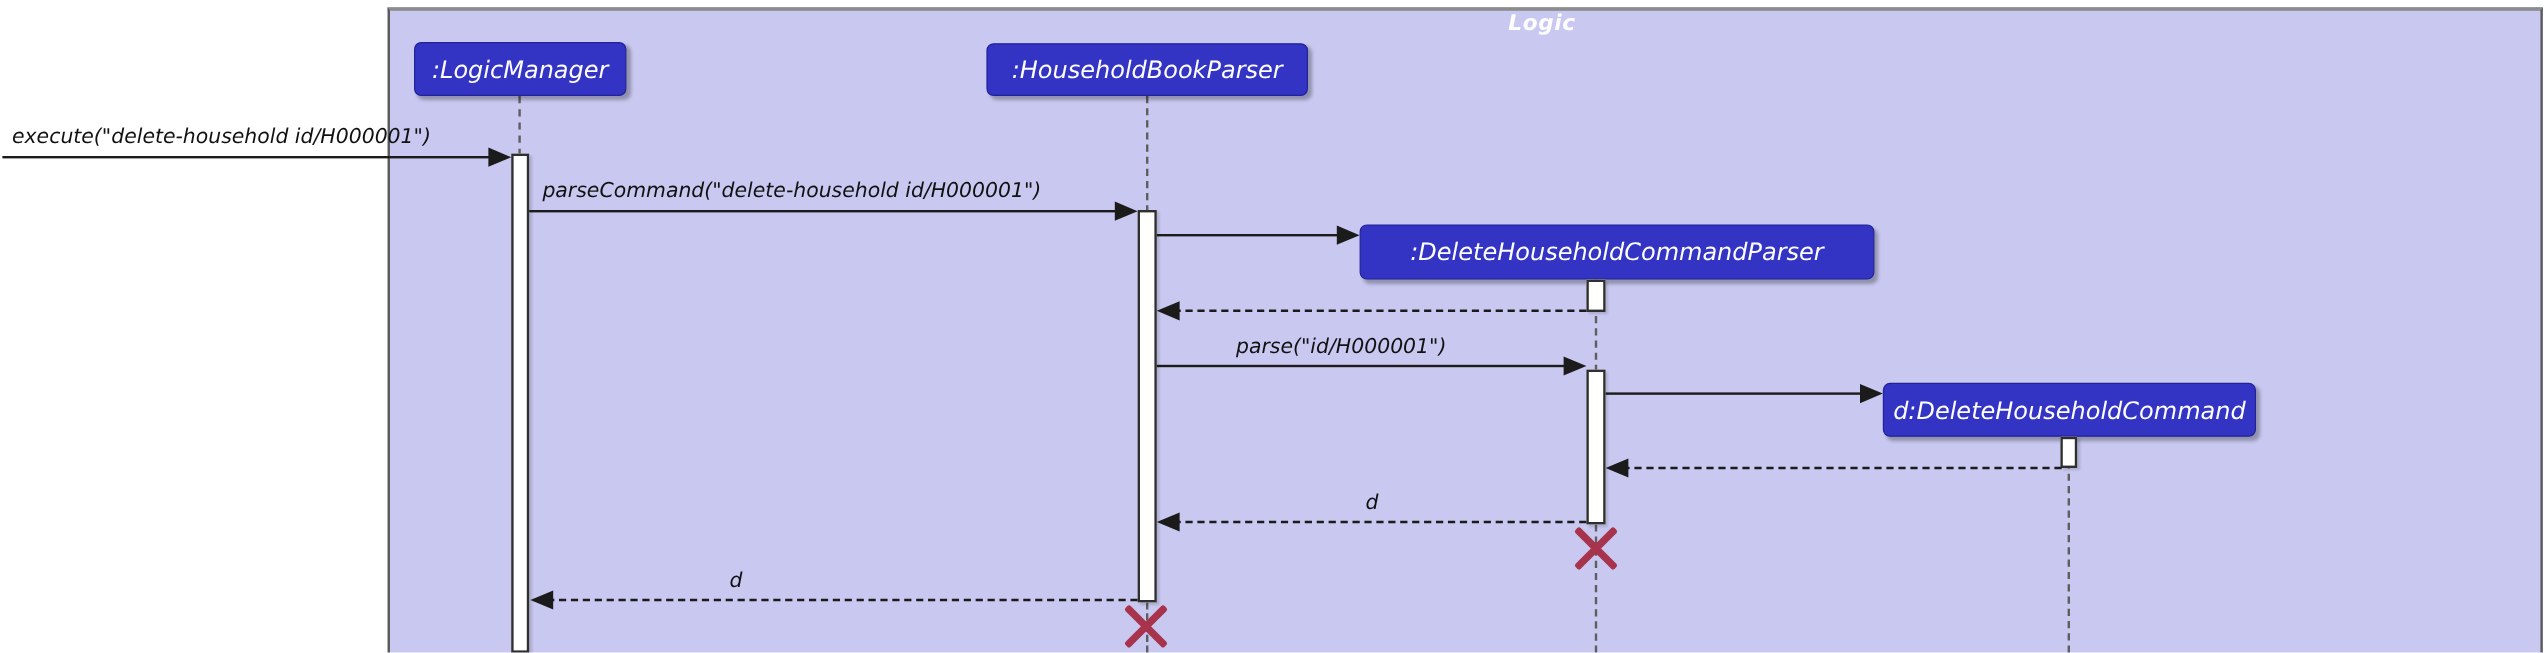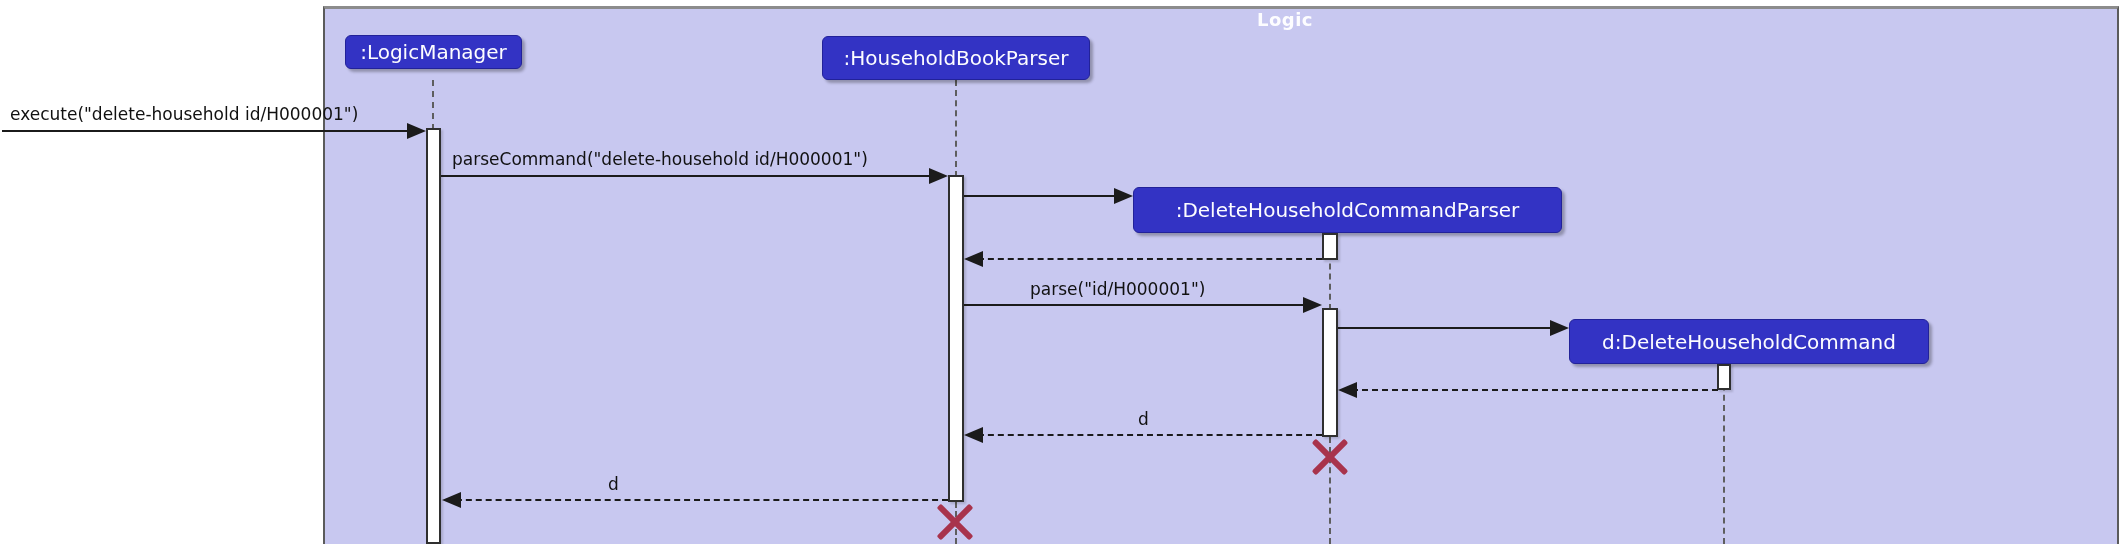--- a/index.html
+++ b/index.html
@@ -1,18 +1,18 @@
 <!DOCTYPE html>
 <html><head>
 <meta charset="utf-8">
 <style>
   html,body{margin:0;padding:0;background:#fff;}
   #stage{
     position:relative;width:2122px;height:544px;overflow:hidden;
-    background:#ffffff;font-family:"DejaVu Sans","Liberation Sans",sans-serif;
+    background:#ffffff;font-family:"DejaVu Sans","Liberation Sans",sans-serif;font-style:italic;
   }
   .frame{position:absolute;box-sizing:border-box;}
   .frame-title{
     position:absolute;transform:translateX(-50%);
     font-weight:bold;font-size:18px;letter-spacing:.5px;
   }
   .participant{
     position:absolute;display:flex;align-items:center;justify-content:center;
     font-size:20px;border-radius:6px;box-sizing:border-box;
     box-shadow:3px 3px 3px rgba(0,0,0,0.28);white-space:nowrap;
@@ -30,24 +30,24 @@
 
 <div id="stage" style="background: rgb(255, 255, 255);">
   <div class="frame" id="frame" style="left: 323px; top: 6px; width: 1796px; height: 538px; background: rgb(200, 200, 240); border-top: 3px solid rgb(140, 140, 140); border-left: 2px solid rgb(91, 91, 91); border-right: 2px solid rgb(91, 91, 91);"></div>
   <div class="frame-title" id="frame-title" style="left: 1285px; top: 9px; color: rgb(253, 253, 255);">Logic</div>
 <div class="lifeline" style="left: 432px; top: 80px; height: 50px; border-left: 2px dashed rgb(94, 94, 94);"></div>
     <div class="lifeline" style="left: 955px; top: 80px; height: 97px; border-left: 2px dashed rgb(94, 94, 94);"></div>
     <div class="lifeline" style="left: 955px; top: 502px; height: 42px; border-left: 2px dashed rgb(94, 94, 94);"></div>
     <div class="lifeline" style="left: 1329px; top: 233px; height: 77px; border-left: 2px dashed rgb(94, 94, 94);"></div>
     <div class="lifeline" style="left: 1329px; top: 437px; height: 107px; border-left: 2px dashed rgb(94, 94, 94);"></div>
     <div class="lifeline" style="left: 1723px; top: 364px; height: 180px; border-left: 2px dashed rgb(94, 94, 94);"></div>
-    <div class="participant" style="left: 345px; top: 35px; width: 177px; height: 34px; background: rgb(51, 51, 196); color: rgb(253, 253, 255); border: 1px solid rgb(34, 34, 153);">:LogicManager</div>
+    <div class="participant" style="left: 345px; top: 35px; width: 177px; height: 45px; background: rgb(51, 51, 196); color: rgb(253, 253, 255); border: 1px solid rgb(34, 34, 153);">:LogicManager</div>
     <div class="participant" style="left: 822px; top: 36px; width: 268px; height: 44px; background: rgb(51, 51, 196); color: rgb(253, 253, 255); border: 1px solid rgb(34, 34, 153);">:HouseholdBookParser</div>
     <div class="participant" style="left: 1133px; top: 187px; width: 429px; height: 46px; background: rgb(51, 51, 196); color: rgb(253, 253, 255); border: 1px solid rgb(34, 34, 153);">:DeleteHouseholdCommandParser</div>
-    <div class="participant" style="left: 1569px; top: 319px; width: 360px; height: 45px; background: rgb(51, 51, 196); color: rgb(253, 253, 255); border: 1px solid rgb(34, 34, 153);">d:DeleteHouseholdCommand</div>
+    <div class="participant" style="left: 1569px; top: 319px; width: 311px; height: 45px; background: rgb(51, 51, 196); color: rgb(253, 253, 255); border: 1px solid rgb(34, 34, 153);">d:DeleteHouseholdCommand</div>
     <div class="activation" style="left: 426px; top: 128px; width: 15px; height: 416px; background: rgb(255, 255, 255); border: 2px solid rgb(47, 47, 47);"></div>
     <div class="activation" style="left: 948px; top: 175px; width: 16px; height: 327px; background: rgb(255, 255, 255); border: 2px solid rgb(47, 47, 47);"></div>
     <div class="activation" style="left: 1322px; top: 233px; width: 16px; height: 27px; background: rgb(255, 255, 255); border: 2px solid rgb(47, 47, 47);"></div>
     <div class="activation" style="left: 1322px; top: 308px; width: 16px; height: 129px; background: rgb(255, 255, 255); border: 2px solid rgb(47, 47, 47);"></div>
     <div class="activation" style="left: 1717px; top: 364px; width: 14px; height: 26px; background: rgb(255, 255, 255); border: 2px solid rgb(47, 47, 47);"></div>
     <div class="msg-line" style="left: 2px; top: 130px; width: 420px; border-top: 2px solid rgb(27, 27, 27);"></div>
     <div class="arrowhead" style="top: 123px; border-top: 8px solid transparent; border-bottom: 8px solid transparent; left: 407px; border-left: 19px solid rgb(27, 27, 27);"></div>
     <div class="msg-label" style="left: 10px; top: 104px; color: rgb(17, 17, 17);">execute("delete-household id/H000001")</div>
     <div class="msg-line" style="left: 441px; top: 175px; width: 503px; border-top: 2px solid rgb(27, 27, 27);"></div>
     <div class="arrowhead" style="top: 168px; border-top: 8px solid transparent; border-bottom: 8px solid transparent; left: 929px; border-left: 19px solid rgb(27, 27, 27);"></div>

